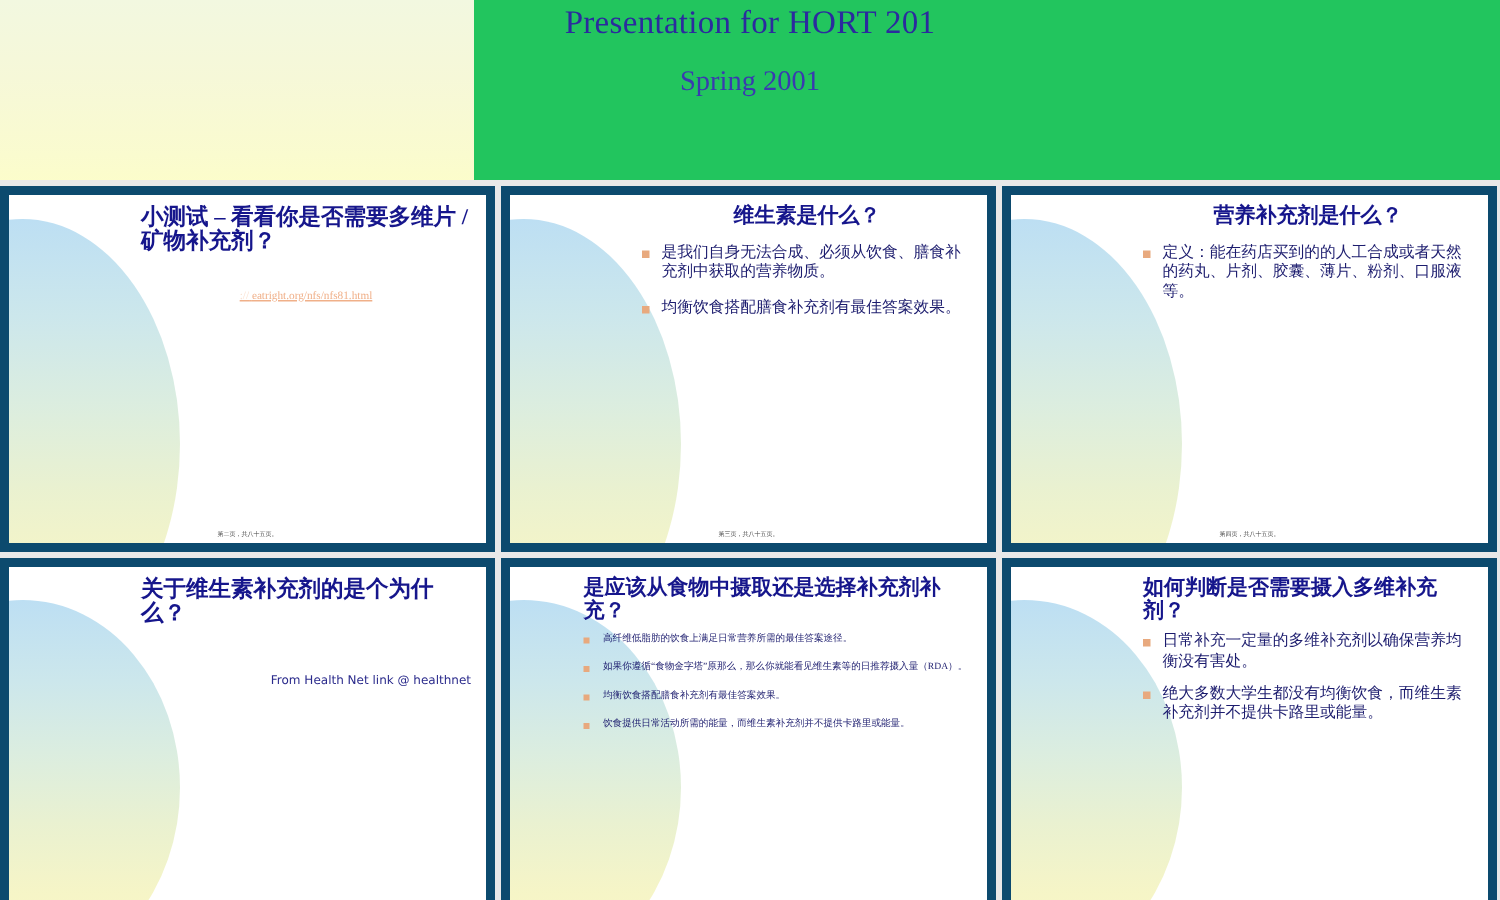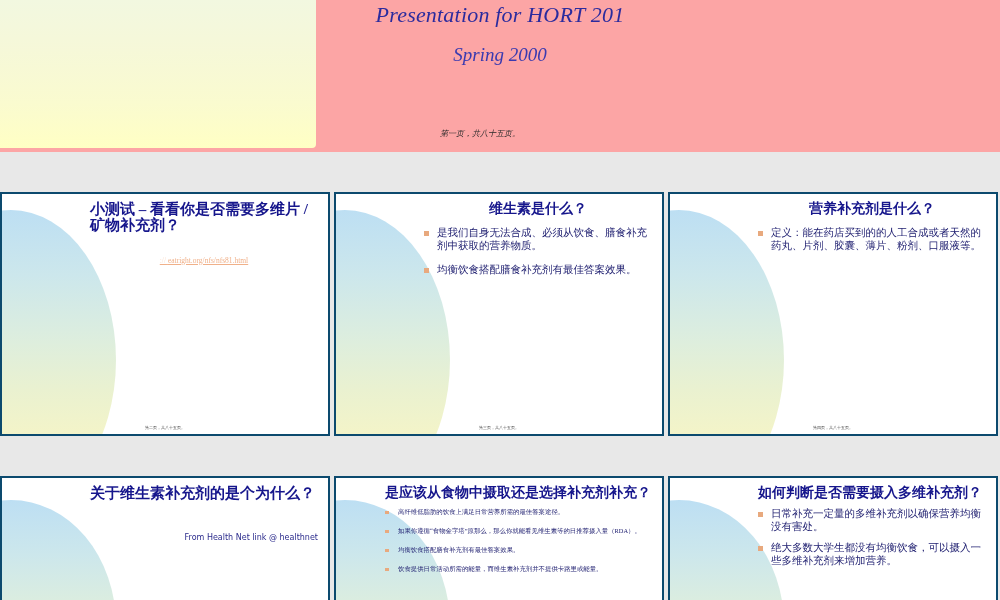--- a/index.html
+++ b/index.html
@@ -7,24 +7,23 @@
     width: 1000px; height: 600px;
     background: #ffffff;
     font-family: "Liberation Serif", "DejaVu Serif", serif;
     overflow: hidden;
   }
 
   
   .header {
     position: relative;
     width: 1000px;
-    height: 152px;
-    background: #fca5a5;
+    height: 120px;
+    background: #22c55e;
     overflow: hidden;
-    font-style: italic;
   }
   .header-deco {
     position: absolute;
     left: 0; top: 0;
     width: 316px; height: 148px;
     background: linear-gradient(to bottom, #f2f8e0 0%, #f6f8d8 35%, #fafbcf 70%, #ffffc4 100%);
     border-bottom-right-radius: 4px;
   }
   .header-title {
     position: absolute;
@@ -61,24 +60,23 @@
   .row {
     display: flex;
     gap: 4px;
     padding: 0 0 4px 0;
   }
   .slide {
     position: relative;
     width: 330px;
     height: 244px;
     background: #ffffff;
-    border: 2px solid #0c4a6e;
+    border: 6px solid #0c4a6e;
     overflow: hidden;
     flex: 0 0 auto;
-    margin-top: 36px;
   }
   .row.row2 .slide { height: 244px; }
   .spacer { flex: 1 1 auto; }
 
   
   .blob {
     position: absolute;
     left: -96px;
     top: 16px;
     width: 210px;
@@ -160,21 +158,21 @@
     font-family: "DejaVu Sans", sans-serif;
     z-index: 3;
   }
 </style>
 </head>
 <body>
 
 <div class="header">
   <div class="header-deco"></div>
   <div class="header-title">Presentation for HORT 201</div>
-  <div class="header-subtitle">Spring 2000</div>
+  <div class="header-subtitle">Spring 2001</div>
   <div class="header-pagefoot">第一页，共八十五页。</div>
 </div>
 
 <div class="grid">
 
   <div class="row row1">
 
     <div class="slide">
       <div class="blob"></div>
       <div class="slide-body">
@@ -237,21 +235,21 @@
       </div>
       <div class="slide-foot">第六页，共八十五页。</div>
     </div>
 
     <div class="slide">
       <div class="blob"></div>
       <div class="slide-body" style="">
         <div class="s-title t-md">如何判断是否需要摄入多维补充剂？</div>
         <ul class="bullets" style="margin-top:6px;">
           <li class="b-md" style="margin-bottom:8px;">日常补充一定量的多维补充剂以确保营养均衡没有害处。</li>
-          <li class="b-md" style="margin-bottom:8px;">绝大多数大学生都没有均衡饮食，可以摄入一些多维补充剂来增加营养。</li>
+          <li class="b-md" style="margin-bottom:8px;">绝大多数大学生都没有均衡饮食，而维生素补充剂并不提供卡路里或能量。</li>
         </ul>
       </div>
       <div class="slide-foot">第七页，共八十五页。</div>
     </div>
 
     <div class="spacer"></div>
   </div>
 
 </div>
 

